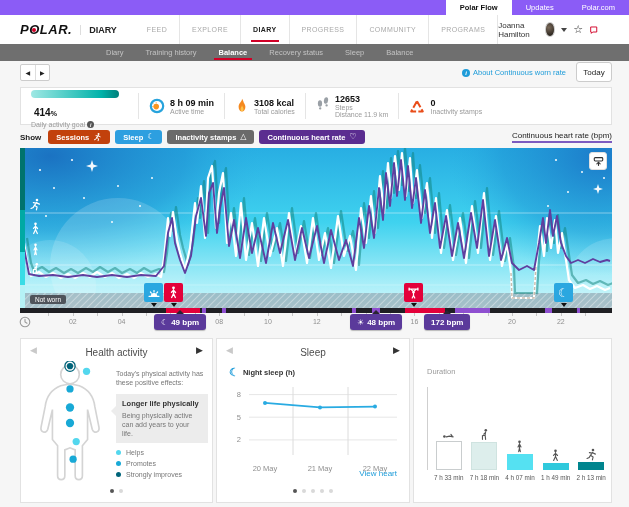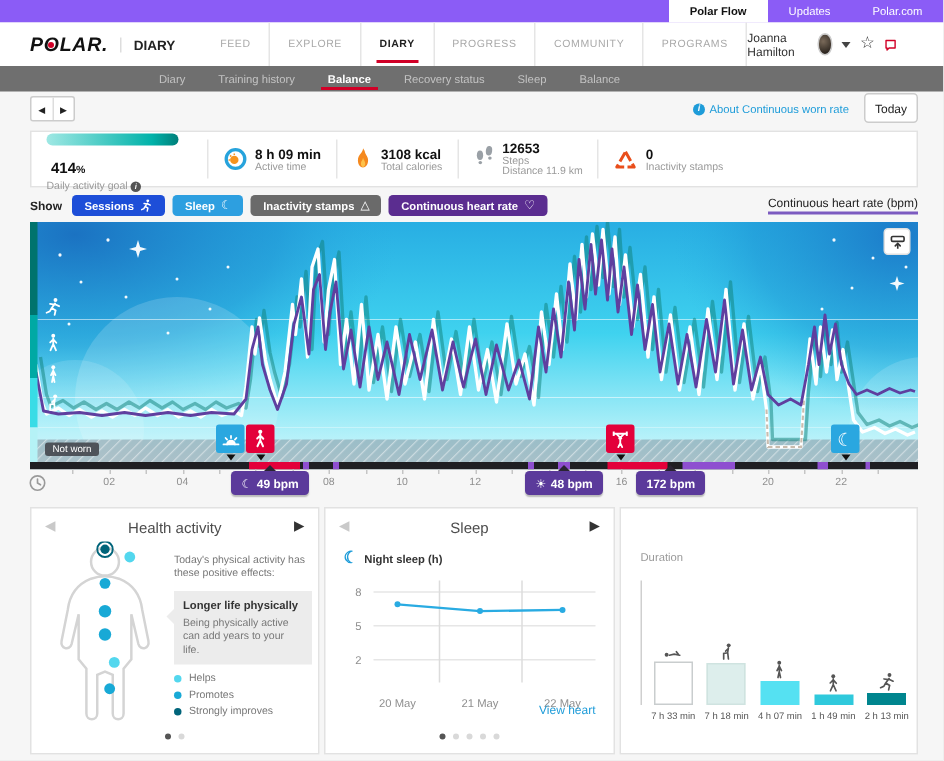--- a/index.html
+++ b/index.html
@@ -233,21 +233,21 @@
         </svg>
       <div class="txt">
           <div class="big">0</div>
           <div class="small">Inactivity stamps</div>
         </div>
     </div>
   </div>
 
   <div class="showrow">
     <span class="show-label">Show</span>
-    <span class="pill" style="background:#1d4ed8">
+    <span class="pill" style="background:#c2410c">
         <span>Sessions</span>
         <svg class="g" width="9" height="10" viewBox="0 0 14 14">
           <g stroke="#fff" stroke-width="1.5" stroke-linecap="round" fill="none">
             <circle cx="8.6" cy="2.2" r="1.5" fill="#fff" stroke="none"></circle>
             <path d="M8.3 4.6 L5.9 7.9 M5.9 7.9 L8.7 9.7 L8 12.8 M5.9 7.9 L4.5 10.3 L2.2 11.3 M8.2 5.2 L11.2 6.6 M7.9 5.5 L4.7 5"></path>
           </g>
         </svg>
       </span>
     <span class="pill" style="background:#2d9fe0">
         <span>Sleep</span>

